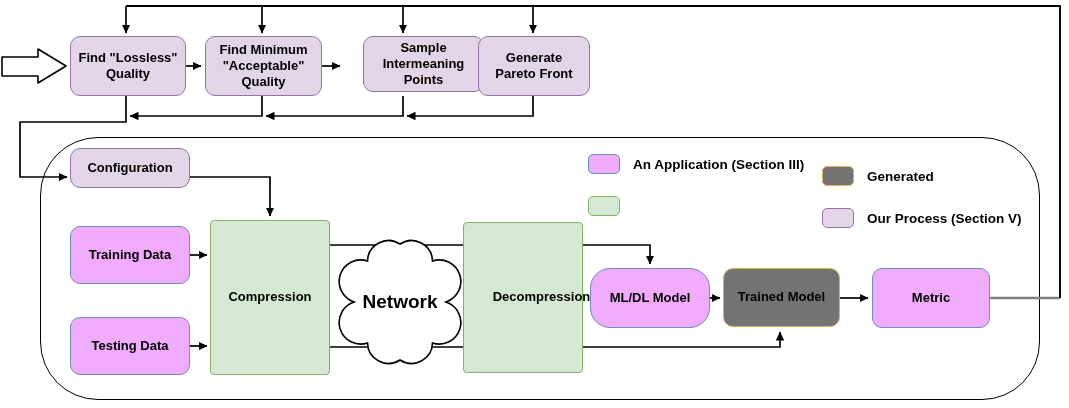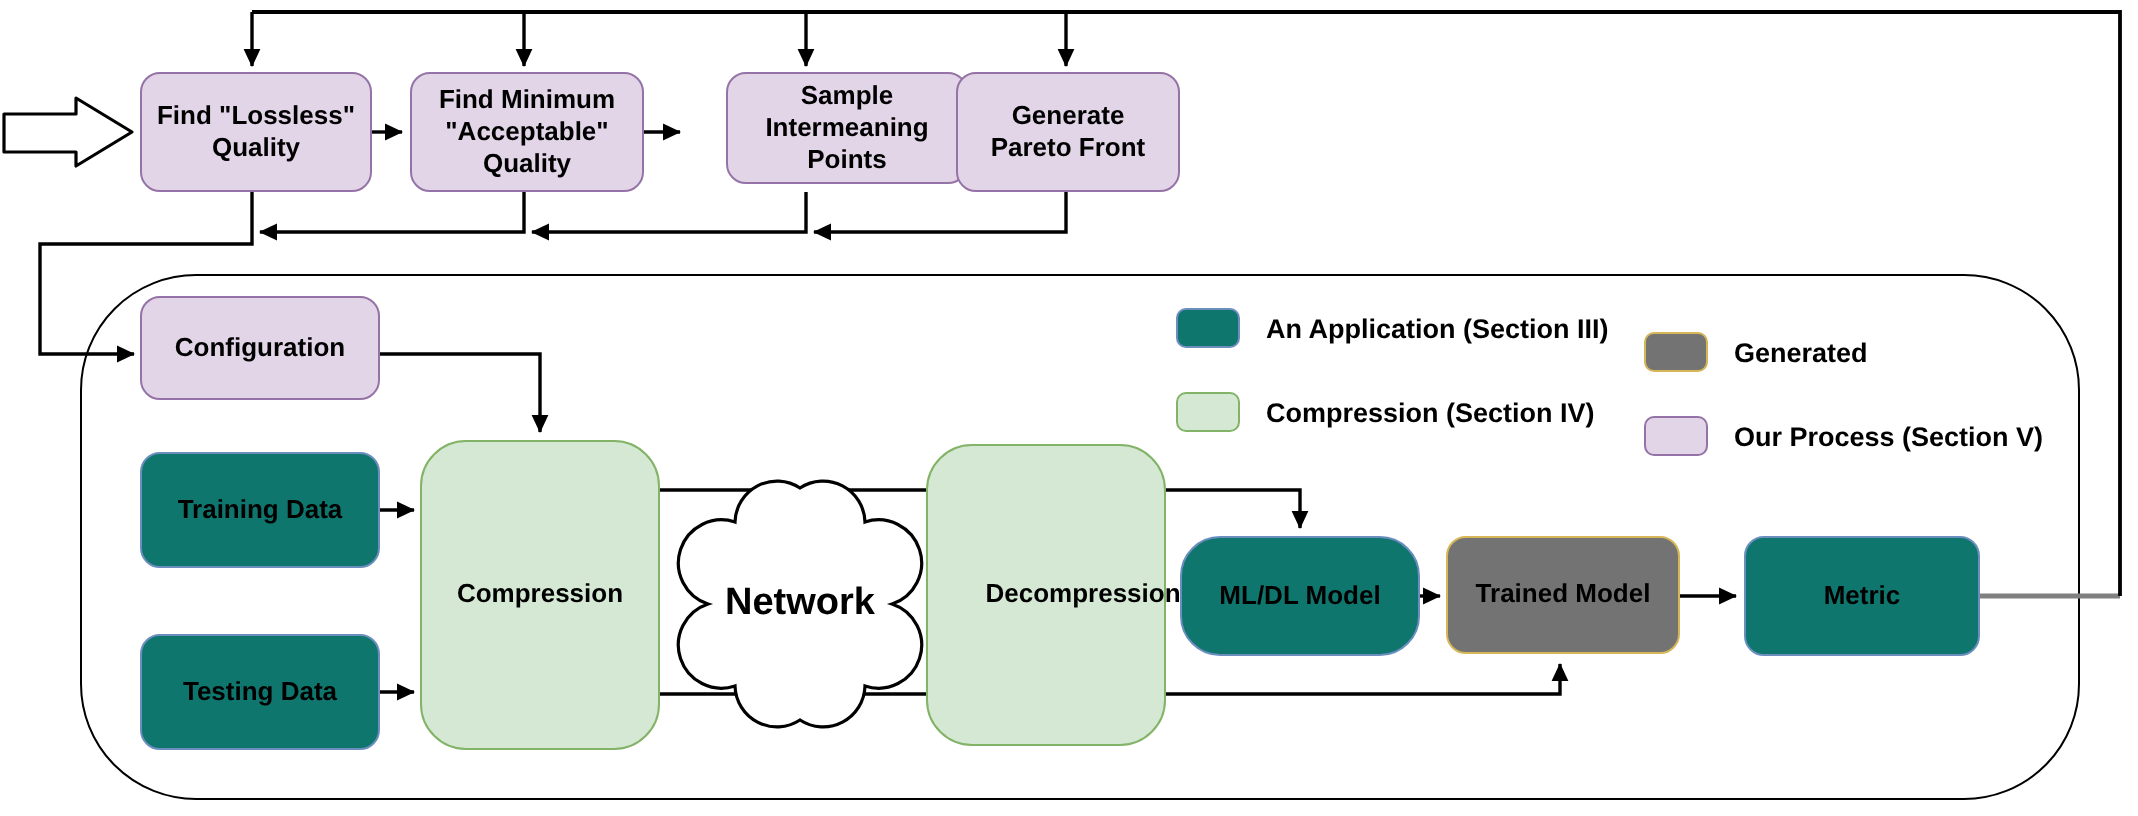--- a/index.html
+++ b/index.html
@@ -36,22 +36,22 @@
     font-size: 13px;
     font-weight: bold;
     color: #000000;
     line-height: 1.25;
     border-radius: 10px;
     box-sizing: border-box;
     padding: 2px 6px;
     z-index: 2;
   }
   .fill-process { background: #E1D5E7; border: 1.6px solid #9673A6; }
-  .fill-app     { background: #0f766e; border: 1.6px solid #6C8EBF; }
-  .fill-comp    { background: #D5E8D4; border: 1.6px solid #82B366; border-radius: 23px; }
+  .fill-app     { background: #f0abfc; border: 1.6px solid #6C8EBF; }
+  .fill-comp    { background: #D5E8D4; border: 1.6px solid #82B366; border-radius: 4px; }
   .fill-gen     { background: #737373; border: 1.6px solid #D6B656; }
 
   .cloud-label {
     position: absolute;
     left: 348px; top: 290px;
     width: 104px; height: 24px;
     display: flex; align-items: center; justify-content: center;
     font-size: 19px; font-weight: bold; color: #000;
     z-index: 2;
   }
@@ -142,21 +142,21 @@
   <div class="node fill-process" style="left:205px; top:36px; width:117px; height:60px;">
     <span>Find Minimum "Acceptable" Quality</span>
   </div>
   <div class="node fill-process" style="left:343px; top:36px; width:121px; height:56px;margin-left:20px;">
     <span>Sample Intermeaning Points</span>
   </div>
   <div class="node fill-process" style="left:478px; top:36px; width:112px; height:60px;">
     <span>Generate Pareto Front</span>
   </div>
 
-  <div class="node fill-process" style="left:70px; top:148px; width:120px; height:52px;">
+  <div class="node fill-process" style="left:70px; top:148px; width:120px; height:40px;">
     <span>Configuration</span>
   </div>
   <div class="node fill-app" style="left:70px; top:226px; width:120px; height:58px;">
     <span>Training Data</span>
   </div>
   <div class="node fill-app" style="left:70px; top:317px; width:120px; height:58px;">
     <span>Testing Data</span>
   </div>
   <div class="node fill-comp" style="left:210px; top:220px; width:120px; height:155px;">
     <span>Compression</span>
@@ -179,21 +179,20 @@
     <span>Metric</span>
   </div>
 
   <div class="legend col1">
     <div class="legend-item">
       <span class="legend-swatch fill-app"></span>
       <span class="legend-label">An Application (Section III)</span>
     </div>
     <div class="legend-item">
       <span class="legend-swatch fill-comp" style="border-radius:5px;"></span>
-      <span class="legend-label">Compression (Section IV)</span>
     </div>
   </div>
   <div class="legend col2">
     <div class="legend-item">
       <span class="legend-swatch fill-gen"></span>
       <span class="legend-label">Generated</span>
     </div>
     <div class="legend-item">
       <span class="legend-swatch fill-process" style="border-radius:5px;"></span>
       <span class="legend-label">Our Process (Section V)</span>

